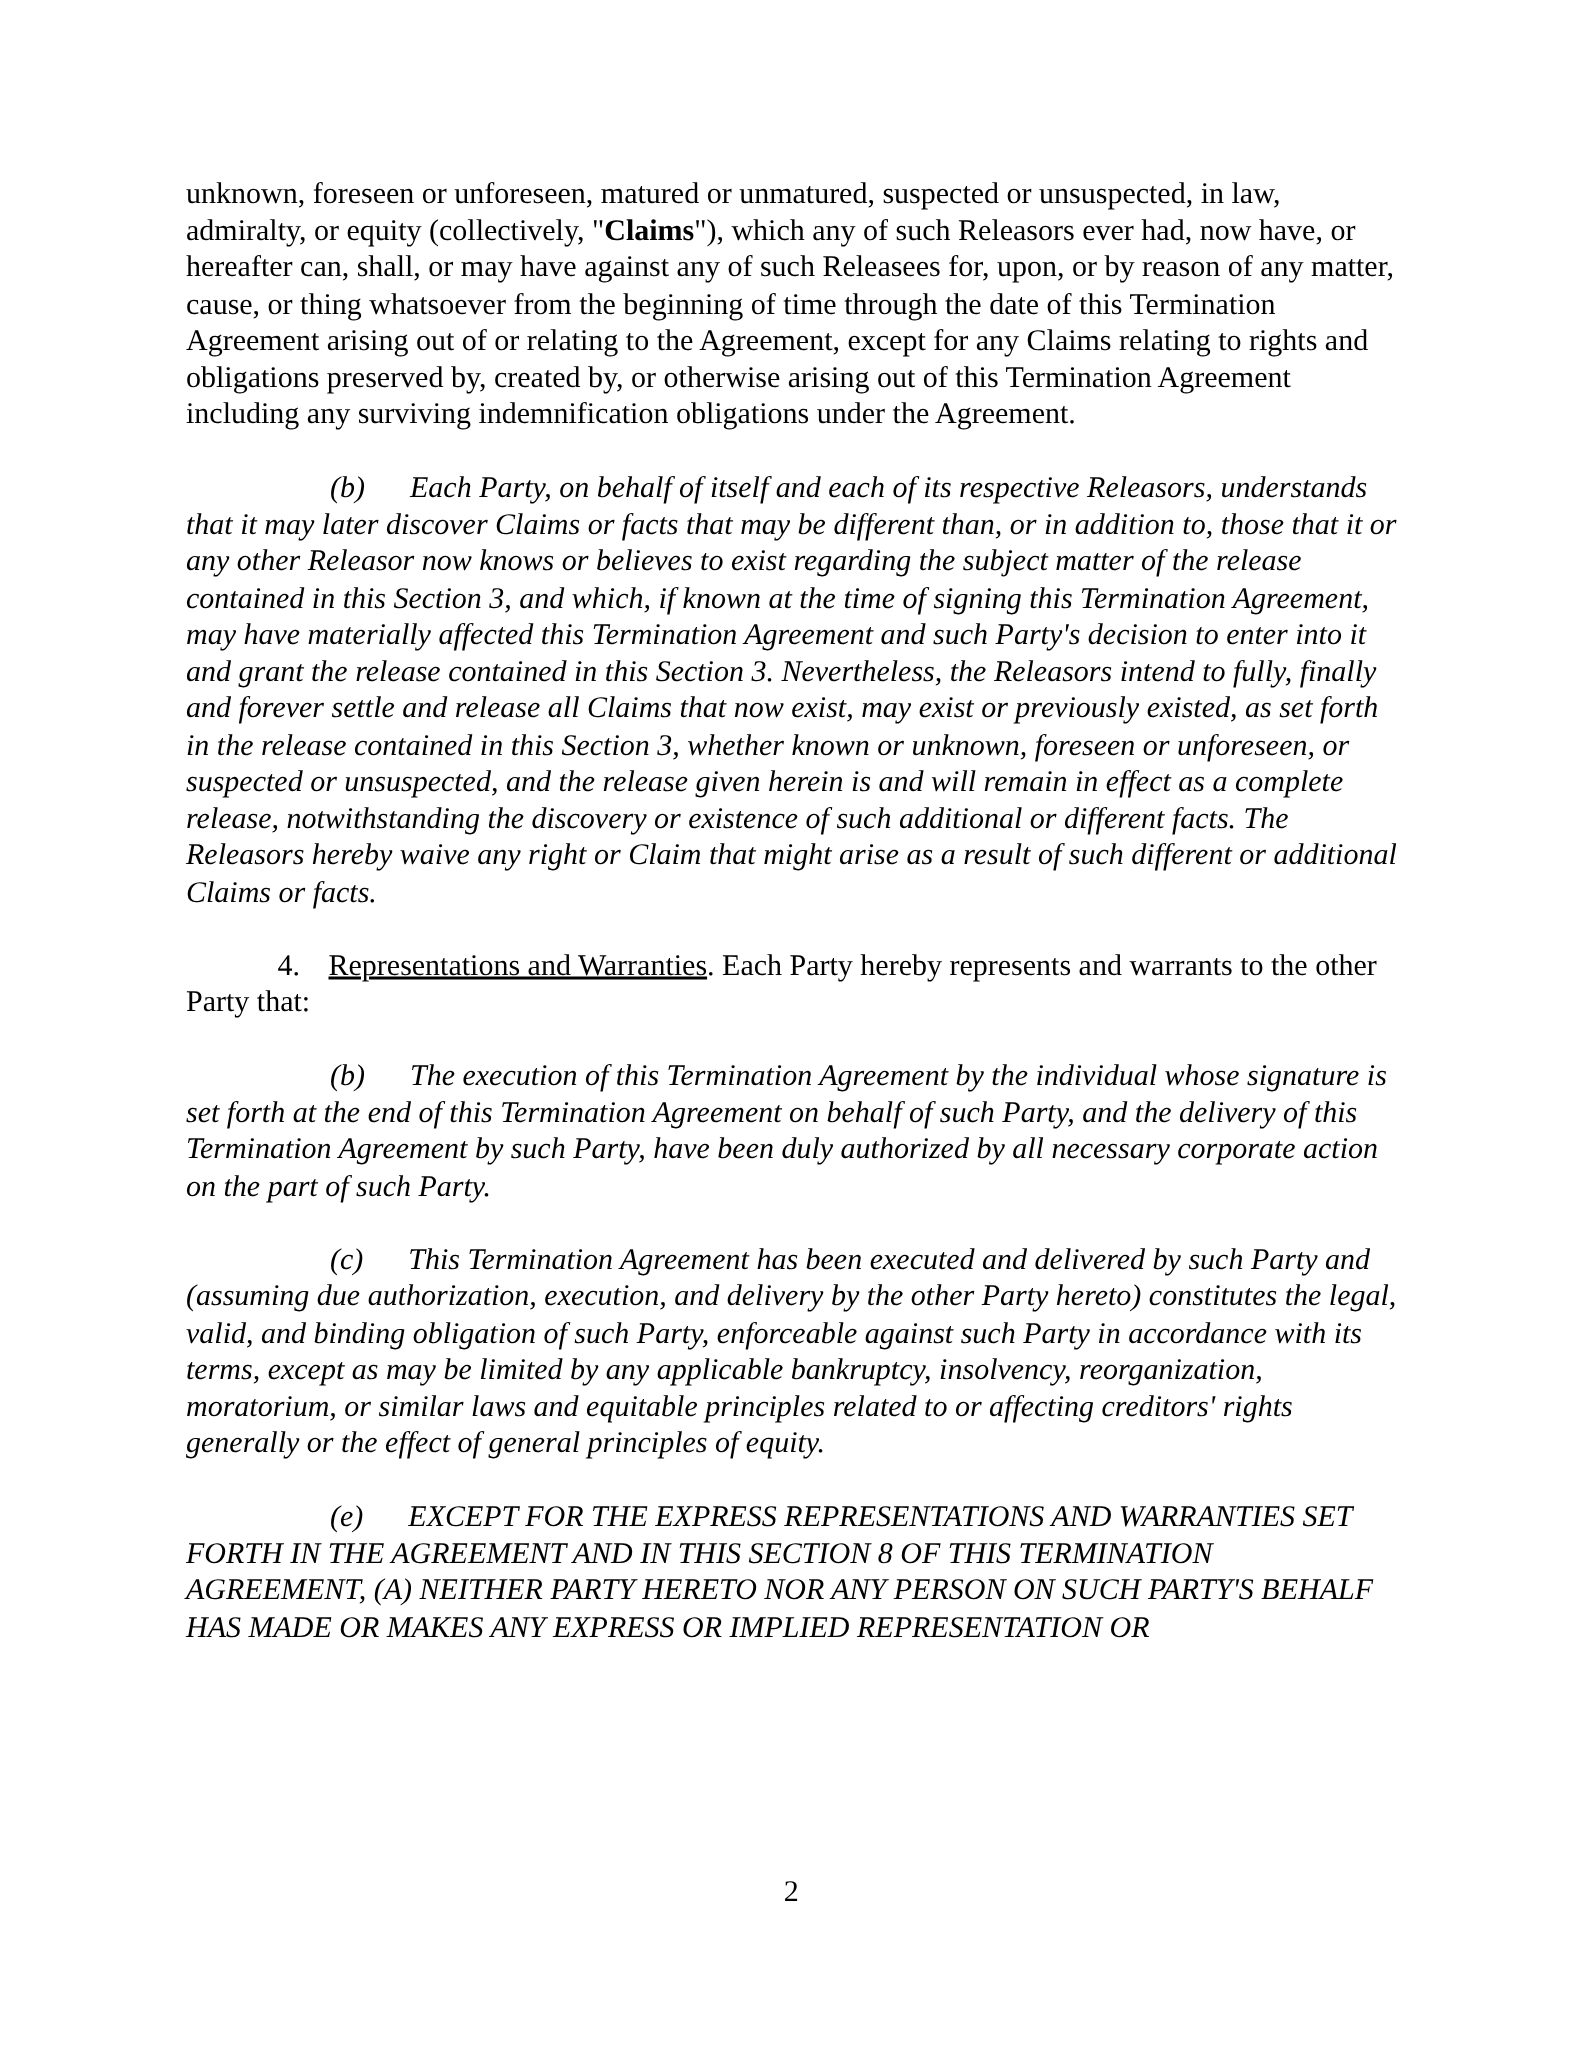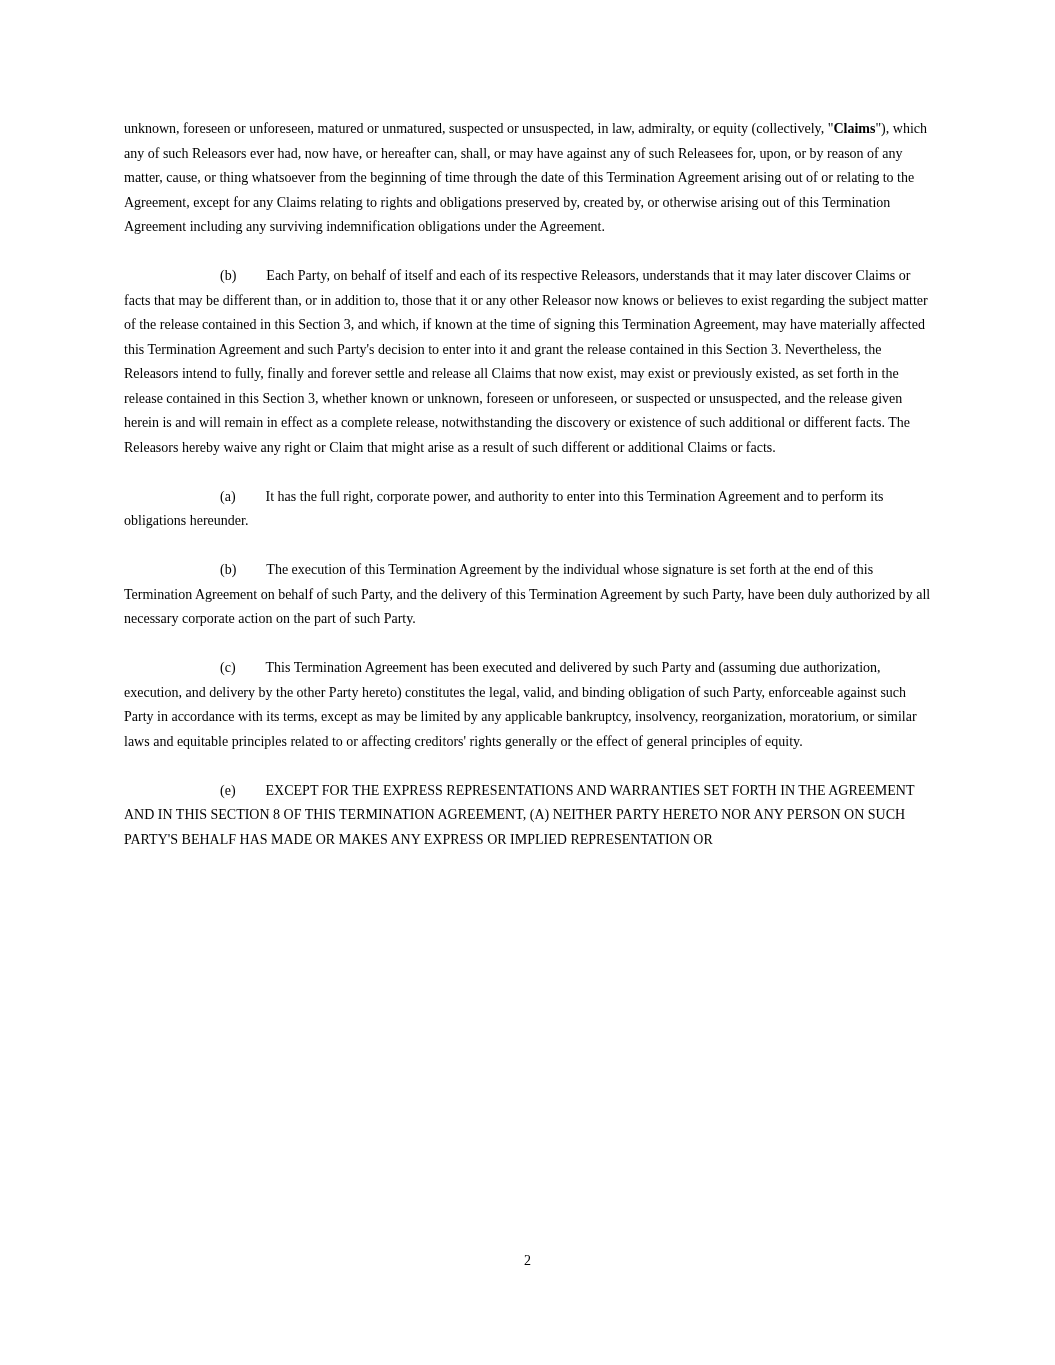--- a/index.html
+++ b/index.html
@@ -5,27 +5,27 @@
   html, body { margin: 0; padding: 0; background: #ffffff; }
   .page {
     position: relative;
     width: 1055px;
     height: 1365px;
     box-sizing: border-box;
     padding: 117px 123px 0 124px;
     background: #ffffff;
     color: #000000;
     font-family: "Liberation Serif", "DejaVu Serif", serif;
-    font-size: 14px;
+    font-size: 20px;
     line-height: 24.5px;
     text-align: left;
     overflow: hidden;
   }
   .para { margin: 0 0 24.5px 0; }
-  .sub { text-indent: 96px; }
+  .sub { text-indent: 96px; font-style: italic; }
   .sec { text-indent: 61px; }
   .run { white-space: pre-wrap; }
   .bold { font-weight: bold; }
   .underline { text-decoration: underline; }
   .tab { display: inline-block; }
   .tab-sub { width: 30px; }
   .tab-sec { width: 19px; }
   .page-number {
     position: absolute;
     top: 1249px;
@@ -36,22 +36,22 @@
 </style>
 </head>
 <body>
 
 <div class="page">
 
   <p class="para"><span class="run">unknown, foreseen or unforeseen, matured or unmatured, suspected or unsuspected, in law, admiralty, or equity (collectively, "</span><span class="run bold">Claims</span><span class="run">"), which any of such Releasors ever had, now have, or hereafter can, shall, or may have against any of such Releasees for, upon, or by reason of any matter, cause, or thing whatsoever from the beginning of time through the date of this Termination Agreement arising out of or relating to the Agreement, except for any Claims relating to rights and obligations preserved by, created by, or otherwise arising out of this Termination Agreement including any surviving indemnification obligations under the Agreement.</span></p>
 
   <p class="para sub"><span class="run">(b)</span><span class="tab tab-sub"></span><span class="run">Each Party, on behalf of itself and each of its respective Releasors, understands that it may later discover Claims or facts that may be different than, or in addition to, those that it or any other Releasor now knows or believes to exist regarding the subject matter of the release contained in this Section 3, and which, if known at the time of signing this Termination Agreement, may have materially affected this Termination Agreement and such Party's decision to enter into it and grant the release contained in this Section 3. Nevertheless, the Releasors intend to fully, finally and forever settle and release all Claims that now exist, may exist or previously existed, as set forth in the release contained in this Section 3, whether known or unknown, foreseen or unforeseen, or suspected or unsuspected, and the release given herein is and will remain in effect as a complete release, notwithstanding the discovery or existence of such additional or different facts. The Releasors hereby waive any right or Claim that might arise as a result of such different or additional Claims or facts.</span></p>
 
+  <p class="para sec"><span class="run">4.</span><span class="tab tab-sec"></span><span class="run underline">Representations and Warranties</span><span class="run">. Each Party hereby represents and warrants to the other Party that:</span></p>
 
-  <p class="para sub"><span class="run">(a)</span><span class="tab tab-sub"></span><span class="run">It has the full right, corporate power, and authority to enter into this Termination Agreement and to perform its obligations hereunder.</span></p>
 
   <p class="para sub"><span class="run">(b)</span><span class="tab tab-sub"></span><span class="run">The execution of this Termination Agreement by the individual whose signature is set forth at the end of this Termination Agreement on behalf of such Party, and the delivery of this Termination Agreement by such Party, have been duly authorized by all necessary corporate action on the part of such Party.</span></p>
 
   <p class="para sub"><span class="run">(c)</span><span class="tab tab-sub"></span><span class="run">This Termination Agreement has been executed and delivered by such Party and (assuming due authorization, execution, and delivery by the other Party hereto) constitutes the legal, valid, and binding obligation of such Party, enforceable against such Party in accordance with its terms, except as may be limited by any applicable bankruptcy, insolvency, reorganization, moratorium, or similar laws and equitable principles related to or affecting creditors' rights generally or the effect of general principles of equity.</span></p>
 
 
   <p class="para sub"><span class="run">(e)</span><span class="tab tab-sub"></span><span class="run">EXCEPT FOR THE EXPRESS REPRESENTATIONS AND WARRANTIES SET FORTH IN THE AGREEMENT AND IN THIS SECTION 8 OF THIS TERMINATION AGREEMENT, (A) NEITHER PARTY HERETO NOR ANY PERSON ON SUCH PARTY'S BEHALF HAS MADE OR MAKES ANY EXPRESS OR IMPLIED REPRESENTATION OR</span></p>
 
   <div class="page-number">2</div>
 

